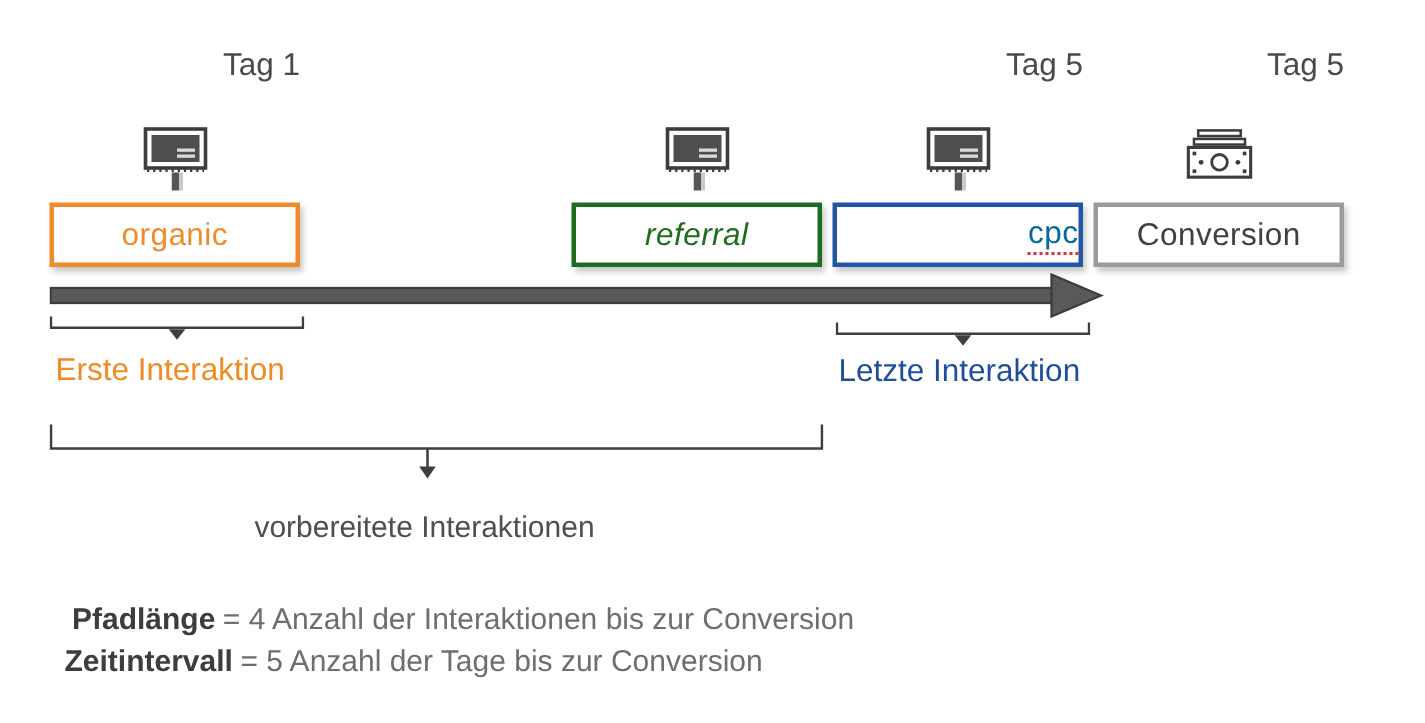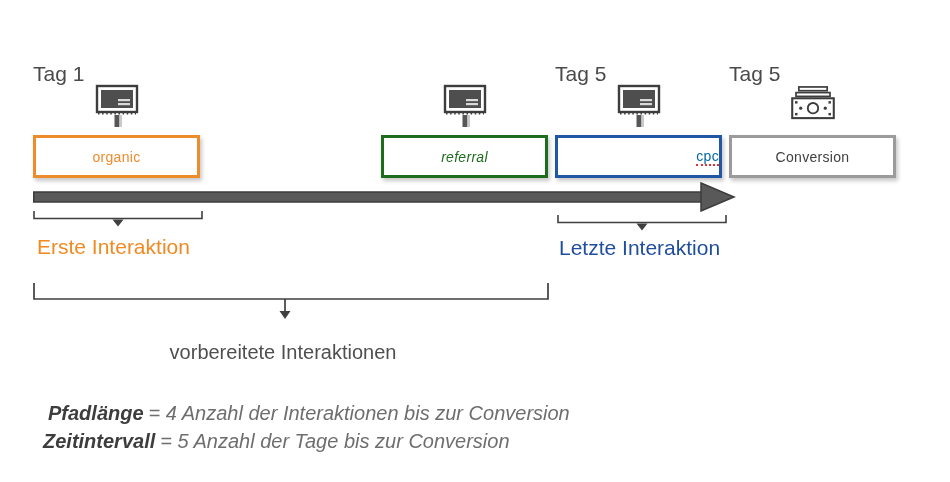--- a/index.html
+++ b/index.html
@@ -1,37 +1,37 @@
 <!DOCTYPE html>
 <html><head>
 <meta charset="utf-8">
 <style>
   * { margin:0; padding:0; box-sizing:border-box; }
   html,body { background:#ffffff; }
   body { font-family:"Liberation Sans", sans-serif; }
   .stage { position:relative; width:950px; height:482px; background:#ffffff; overflow:hidden; }
 
   .col { position:absolute; top:0; width:167px; height:200px; }
-  .day { position:absolute; top:32px; width:100%; text-align:left;
-         font-size:21px; color:#4a4a4a;margin-top:30px; }
+  .day { position:absolute; top:32px; width:100%; text-align:right;
+         font-size:21px; color:#4a4a4a; }
   .icon { position:absolute; top:84px; left:50%; transform:translateX(-50%); line-height:0; }
   .icon.money { top:86px; }
 
   .box { position:absolute; top:135px; width:100%; height:43px; background:#ffffff;
          border:3px solid #888; display:flex; align-items:center; justify-content:center;
-         font-size:14px; letter-spacing:0.3px;
+         font-size:21px; letter-spacing:0.3px;
          box-shadow:2px 3px 4px rgba(0,0,0,0.22); }
   .spellcheck { border-bottom:2px dotted #e03030; padding-bottom:0px; }
 
   .arrow-svg, .bracket-svg { position:absolute; }
 
   .annotation { position:absolute; font-size:21px; white-space:nowrap; }
   .ann-center { text-align:center; }
 
-  .legend-row { position:absolute; font-size:20px; color:#6e6e6e; white-space:nowrap;font-style:italic; }
+  .legend-row { position:absolute; font-size:20px; color:#6e6e6e; white-space:nowrap; }
   .legend-term { font-weight:bold; color:#3d3d3d; }
   .legend-def { margin-left:5px; }
 </style>
 </head>
 <body>
 
 <div class="stage">
 
   <div class="col" style="left:33px">
     <div class="day" style="color: rgb(74, 74, 74);">Tag 1</div>

